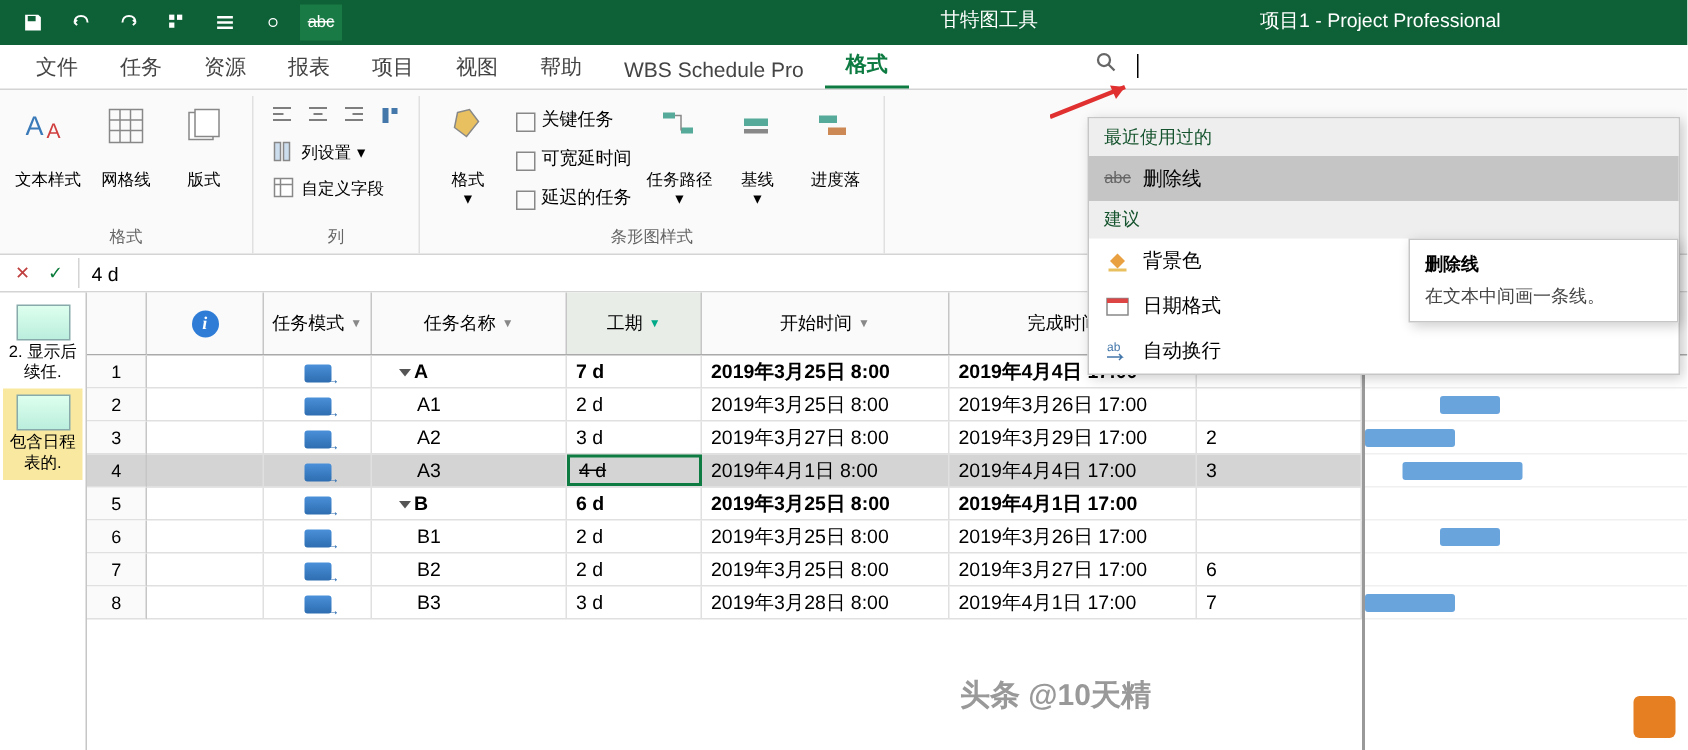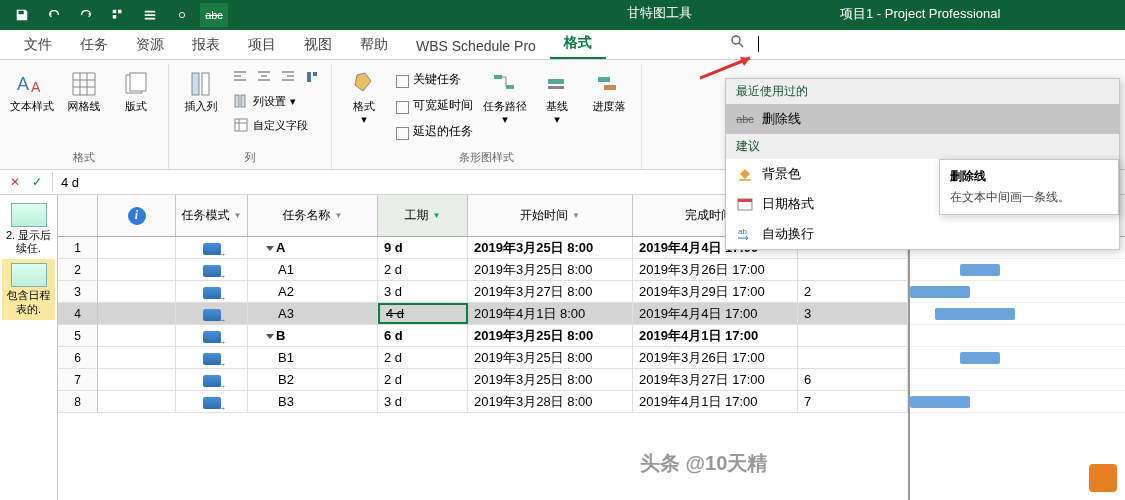--- a/index.html
+++ b/index.html
@@ -22,21 +22,21 @@
     .search-cursor { width: 1px; height: 16px; background: #000; margin-left: 6px; }
     .arrow-red { position: absolute; left: 700px; top: 53px; z-index: 5; }
     
     
     .ribbon-content { height: 110px; background: #fafafa; display: flex; border-bottom: 1px solid #d4d4d4; padding-top: 4px; }
     .ribbon-group { display: flex; flex-direction: column; justify-content: space-between; padding: 2px 8px; border-right: 1px solid #e0e0e0; }
     .ribbon-group-body { display: flex; align-items: flex-start; gap: 4px; flex: 1; }
     .ribbon-group-label { text-align: center; font-size: 11px; color: #666; padding: 2px 0; }
     .big-btn { display: flex; flex-direction: column; align-items: center; width: 48px; padding: 2px; cursor: pointer; }
     .big-btn .icon-wrap { width: 32px; height: 32px; display: flex; align-items: center; justify-content: center; }
-    .big-btn .label { font-size: 11px; text-align: center; line-height: 1.2; margin-top: 0; }
+    .big-btn .label { font-size: 11px; text-align: center; line-height: 1.2; margin-top: 14px; }
     .small-btn-col { display: flex; flex-direction: column; gap: 2px; }
     .small-btn { display: flex; align-items: center; gap: 4px; padding: 2px 4px; font-size: 11px; cursor: pointer; height: 22px; }
     .small-btn .sicon { width: 16px; height: 16px; display: inline-flex; align-items: center; justify-content: center; }
     .checkbox-row { display: flex; align-items: flex-end; gap: 4px; padding: 2px 4px; font-size: 12px; height: 24px; }
     .checkbox { width: 13px; height: 13px; border: 1px solid #888; display: inline-block; }
     .icon-row { display: flex; gap: 2px; }
     .icon-btn { width: 22px; height: 22px; display: flex; align-items: center; justify-content: center; cursor: pointer; }
     
     
     .tellme-dropdown { position: absolute; left: 725px; top: 78px; width: 395px; background: #fff; border: 1px solid #c6c6c6; box-shadow: 2px 2px 8px rgba(0,0,0,0.2); z-index: 20; }
@@ -212,29 +212,20 @@
             </svg>
           </div>
         <div class="label">版式</div>
       </div>
     </div>
     <div class="ribbon-group-label">格式</div>
   </div>
 
   <div class="ribbon-group">
     <div class="ribbon-group-body">
-      <div class="big-btn">
-        <div class="icon-wrap">
-            <svg width="26" height="26" viewBox="0 0 26 26">
-              <rect x="4" y="2" width="7" height="22" fill="#cde" stroke="#888"></rect>
-              <rect x="14" y="2" width="7" height="22" fill="#fff" stroke="#888"></rect>
-            </svg>
-          </div>
-        <div class="label">插入列</div>
-      </div>
       <div class="small-btn-col">
         <div class="icon-row">
           <div class="icon-btn">
               <svg width="14" height="14">
                 <path stroke="#555" d="M1 2h12M1 6h7M1 10h12"></path>
               </svg>
             </div>
           <div class="icon-btn">
               <svg width="14" height="14">
                 <path stroke="#555" d="M1 2h12M4 6h6M1 10h12"></path>
@@ -425,21 +416,21 @@
             <div class="row-header">5</div>
             <div class="row-header">6</div>
             <div class="row-header">7</div>
             <div class="row-header">8</div>
           </div>
         <div class="data-rows" id="data-rows">
     <div class="data-row">
       <div class="cell info-icon-cell"></div>
       <div class="cell mode-cell"><span class="task-mode-icon"></span></div>
       <div class="cell name-cell bold indent-1"><span class="outline-tri"></span>A</div>
-      <div class="cell dur-cell bold">9 d</div>
+      <div class="cell dur-cell bold">7 d</div>
       <div class="cell start-cell bold">2019年3月25日 8:00</div>
       <div class="cell finish-cell bold">2019年4月4日 17:00</div>
       <div class="cell pred-cell"></div>
     </div>
     <div class="data-row">
       <div class="cell info-icon-cell"></div>
       <div class="cell mode-cell"><span class="task-mode-icon"></span></div>
       <div class="cell name-cell indent-2">A1</div>
       <div class="cell dur-cell">2 d</div>
       <div class="cell start-cell">2019年3月25日 8:00</div>

